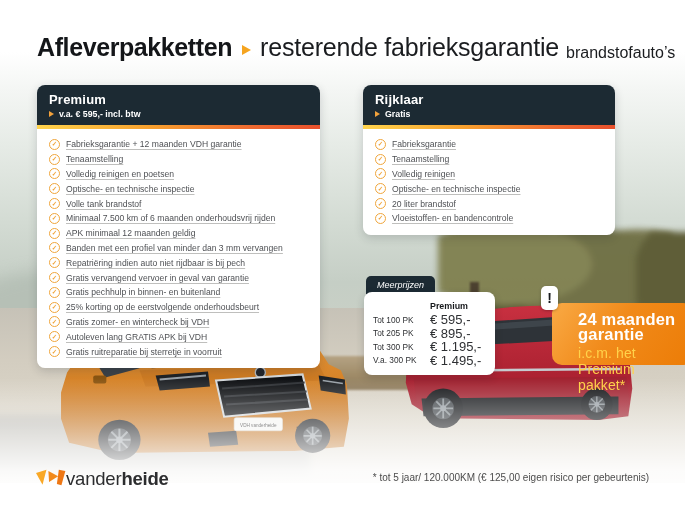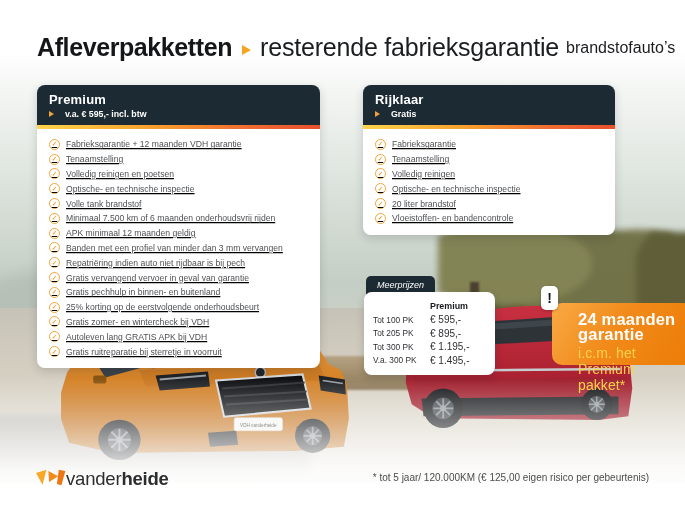--- a/index.html
+++ b/index.html
@@ -30,53 +30,53 @@
 
   .car{position:absolute;z-index:1;}
   .car-orange{left:55px;top:320px;width:312px;height:141px;}
   .car-red{left:392px;top:292px;width:256px;height:143px;}
 
   .bg-fade{position:absolute;left:0;top:378px;width:100%;height:136px;z-index:2;
     background:linear-gradient(180deg,rgba(255,255,255,0) 0%,rgba(255,255,255,.45) 35%,
                rgba(255,255,255,.9) 68%,#ffffff 90%,#ffffff 100%);}
 
   
-  .titlebar{position:absolute;left:37px;top:33px;z-index:5;display:flex;align-items:center;}
+  .titlebar{position:absolute;left:37px;top:33px;z-index:5;display:flex;align-items:flex-end;}
   .title-main{margin:0;font-size:25px;font-weight:800;color:#141619;letter-spacing:-.4px;}
   .title-tri{align-self:center;margin:5px 9px 0 10px;width:0;height:0;
     border-left:9px solid #f5a41f;border-top:5.5px solid transparent;border-bottom:5.5px solid transparent;}
   .title-sub{margin:0;font-size:25px;font-weight:400;color:#1a1c1f;letter-spacing:-.2px;}
   .title-note{font-size:16px;font-weight:400;color:#1a1c1f;margin-left:7px;}
 
   
   .panel{position:absolute;width:283px;z-index:3;border-radius:8px;box-shadow:0 3px 10px rgba(25,35,45,.18);}
   .panel-premium{left:37px;top:85px;}
   .panel-rijklaar{left:363px;top:85px;width:252px;}
   .panel-head{background:#1c2a33;border-radius:8px 8px 0 0;padding:7px 12px 6px;color:#fff;}
   .panel-name{font-size:13px;font-weight:700;letter-spacing:.2px;}
-  .panel-price{display:flex;align-items:center;gap:11px;margin-top:2px;font-size:8.8px;font-weight:700;}
+  .panel-price{display:flex;align-items:center;gap:5px;margin-top:2px;font-size:8.8px;font-weight:700;}
   .tri{width:0;height:0;border-left:5px solid #f2a23c;border-top:3px solid transparent;border-bottom:3px solid transparent;}
   .panel-bar{height:4px;background:linear-gradient(90deg,#ffd44d 0%,#f7a02e 40%,#ef6b31 75%,#e8502c 100%);}
   .panel-body{background:#fff;border-radius:0 0 8px 8px;}
   ul.features{list-style:none;margin:0;padding:8px 12px 9px;}
-  li.feat{display:flex;align-items:center;gap:6px;height:14.8px;text-decoration:underline;}
+  li.feat{display:flex;align-items:center;gap:6px;height:14.8px;}
   .chk{flex:0 0 auto;width:9px;height:9px;border:1px solid #f0a63c;border-radius:50%;
     color:#f0a63c;font-size:6.5px;font-weight:700;display:flex;align-items:center;justify-content:center;}
   .ft{font-size:8.6px;color:#4e5054;white-space:nowrap;text-decoration:underline;
     text-decoration-color:#bfbfbd;text-decoration-thickness:.5px;text-underline-offset:2px;}
 
   
   .pt-tab{position:absolute;left:366px;top:276px;z-index:3;background:#1c2a33;color:#fff;
     font-style:italic;font-weight:400;font-size:9px;padding:4px 11px 9px;border-radius:5px 5px 0 0;}
   .pt-box{position:absolute;left:364px;top:292px;width:131px;z-index:3;background:#fff;border-radius:8px;
     box-shadow:0 3px 9px rgba(25,35,45,.2);padding:6px 9px 8px;box-sizing:border-box;}
   .pt-row{display:flex;align-items:center;height:13.5px;}
   .pt-row.head{height:15px;}
   .pt-label{width:57px;font-size:8.3px;color:#2e3033;}
-  .pt-val{font-size:10px;color:#2e3033;}
+  .pt-val{font-size:13px;color:#2e3033;}
   .pt-row.head .pt-val{font-weight:700;font-size:8.9px;color:#17191c;}
 
   
   .badge{position:absolute;left:552px;top:303px;width:141px;height:62px;z-index:3;border-radius:10px;
     background:linear-gradient(125deg,#f9aa45 0%,#f18a1a 45%,#ec7c06 100%);
     padding:9px 8px 0 26px;box-sizing:border-box;color:#fff;}
   .badge-line{font-size:16.5px;font-weight:800;line-height:15px;letter-spacing:.2px;}
   .badge-note{font-size:14px;font-weight:400;color:#ffd24a;margin-top:3px;letter-spacing:.1px;}
   .badge-excl{position:absolute;left:-11px;top:-17px;width:17px;height:24px;background:#fff;border-radius:5px;
     display:flex;align-items:center;justify-content:center;font-weight:800;font-size:14px;color:#17191c;

